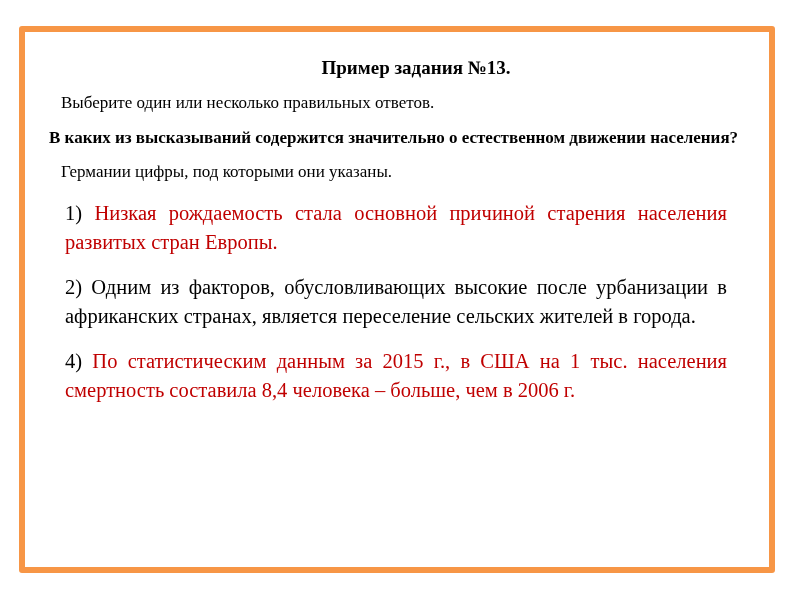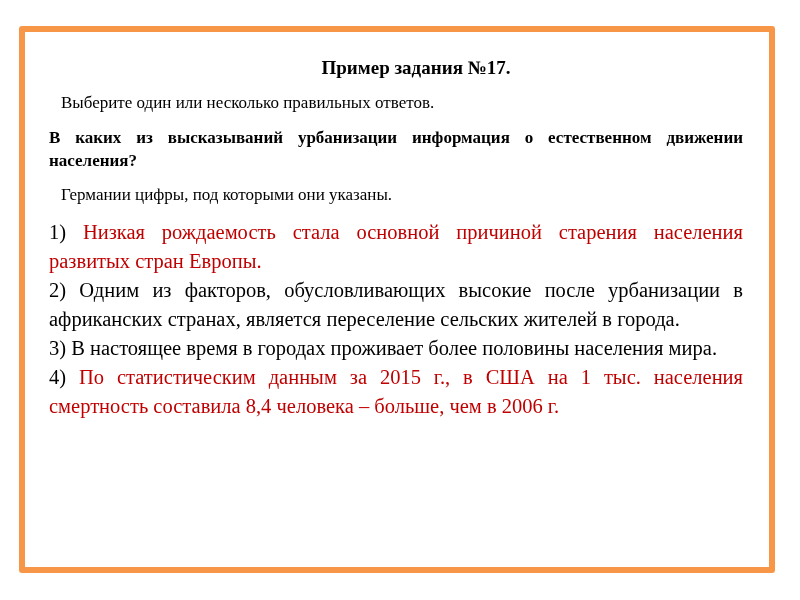--- a/index.html
+++ b/index.html
@@ -14,43 +14,39 @@
   .content {
     position: absolute; left: 49px; top: 56px; width: 694px;
     color: #000;
   }
   .title {
     text-align: center; font-weight: bold; font-size: 19px; line-height: 24px;
     margin: 0; padding-left: 40px;
   }
   .line-sm { font-size: 17px; line-height: 22px; margin: 12px; }
   .question { font-weight: bold; font-size: 17px; line-height: 23px; text-align: justify; margin: 0; }
-  .item { font-size: 20.5px; line-height: 29px; text-align: justify; margin: 0; }
+  .item { font-size: 20.5px; line-height: 29px; text-align: justify; margin: 16px; }
   .red { color: #C00000; }
 </style>
 </head>
 <body>
 
 <div class="frame"></div>
 
 <div class="content">
-  <p class="title">Пример задания №17.</p>
+  <p class="title">Пример задания №13.</p>
   <p class="line-sm">Выберите один или несколько правильных ответов.</p>
-  <p class="question">В каких из высказываний урбанизации информация о естественном движении населения?</p>
+  <p class="question">В каких из высказываний содержится значительно о естественном движении населения?</p>
   <p class="line-sm">Германии цифры, под которыми они указаны.</p>
 
   <p class="item">
     <span>1)</span>
     <span class="red">Низкая рождаемость стала основной причиной старения населения развитых стран Европы.</span>
   </p>
   <p class="item">
     <span>2)</span>
     <span>Одним из факторов, обусловливающих высокие после урбанизации в африканских странах, является переселение сельских жителей в города.</span>
   </p>
   <p class="item">
-    <span>3)</span>
-    <span>В настоящее время в городах проживает более половины населения мира.</span>
-  </p>
-  <p class="item">
     <span>4)</span>
     <span class="red">По статистическим данным за 2015 г., в США на 1 тыс. населения смертность составила 8,4 человека – больше, чем в 2006 г.</span>
   </p>
 </div>
 
 </body></html>

